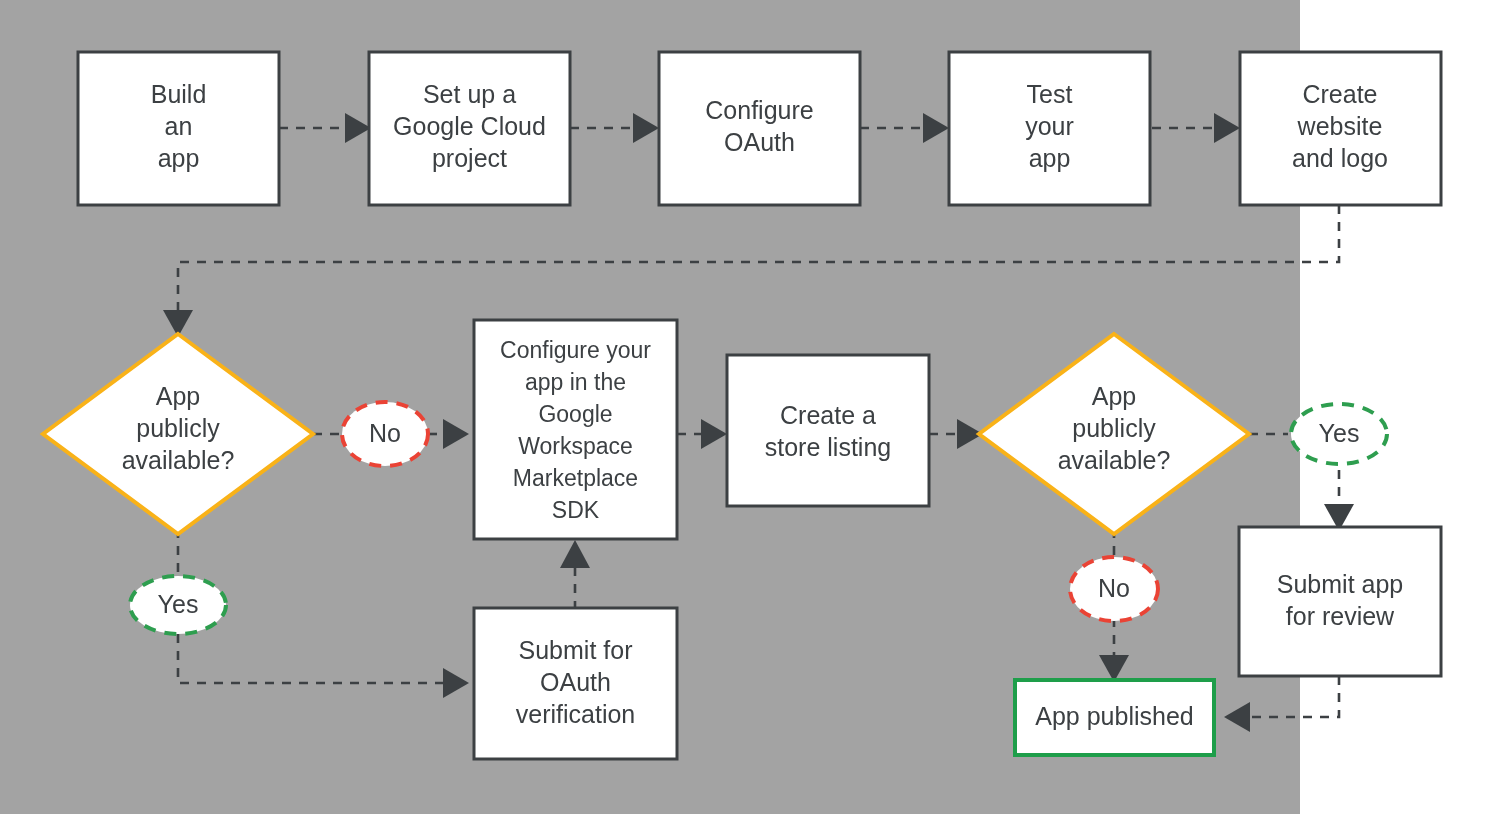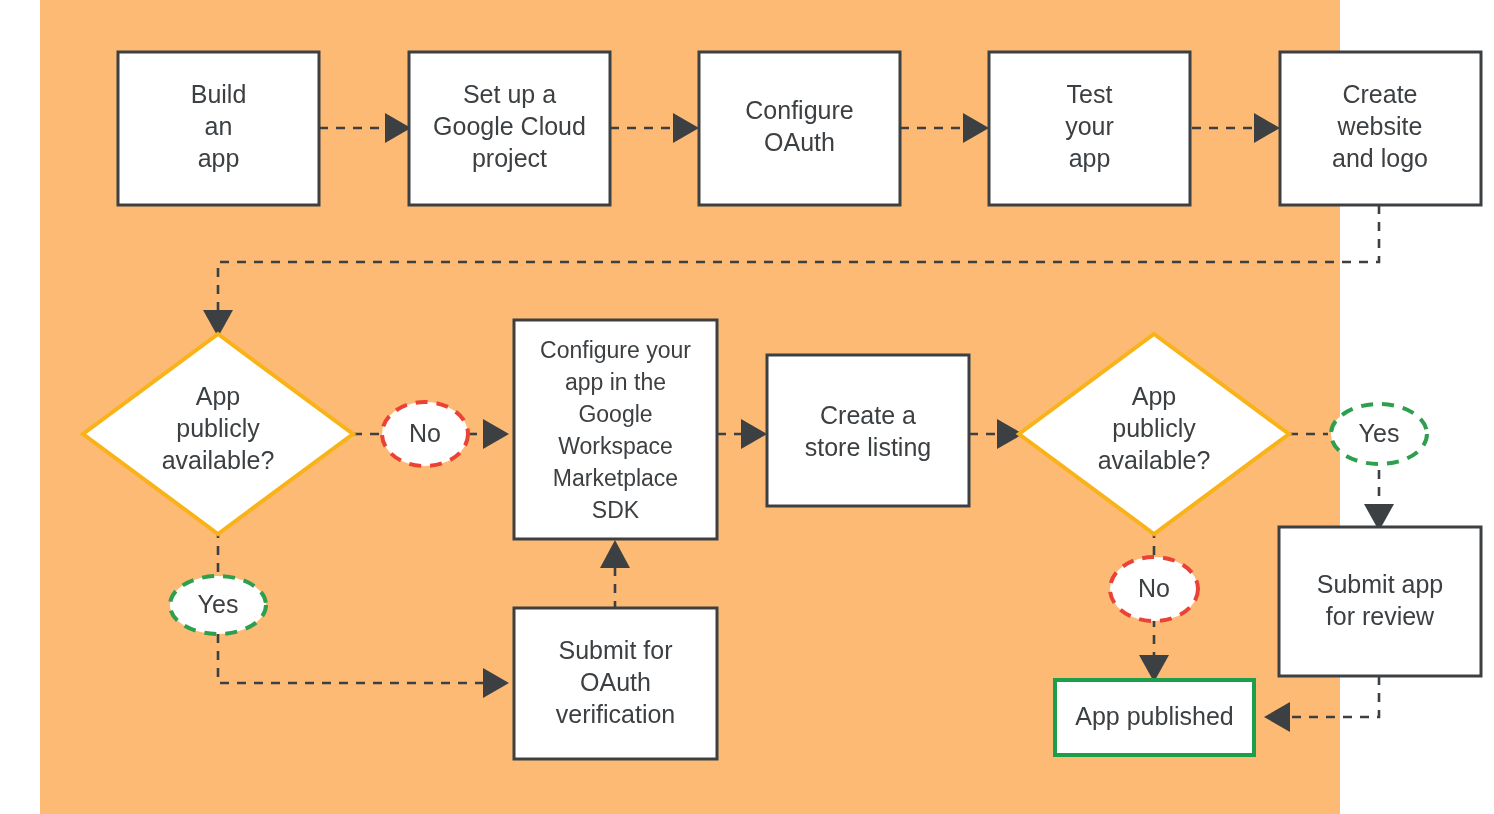--- a/index.html
+++ b/index.html
@@ -10,22 +10,21 @@
   body {
     width: 1494px;
     height: 814px;
     overflow: hidden;
     font-family: "Liberation Sans", sans-serif;
   }
   #flowchart-root {
     position: relative;
     width: 1300px;
     height: 814px;
-    background: #fdba74;
-    margin-left: 40px;
+    background: #a3a3a3;
   }
   svg.diagram {
     display: block;
     width: 1494px;
     height: 814px;
   }
   .node-rect {
     fill: #ffffff;
     stroke: #3c4043;
     stroke-width: 3;

